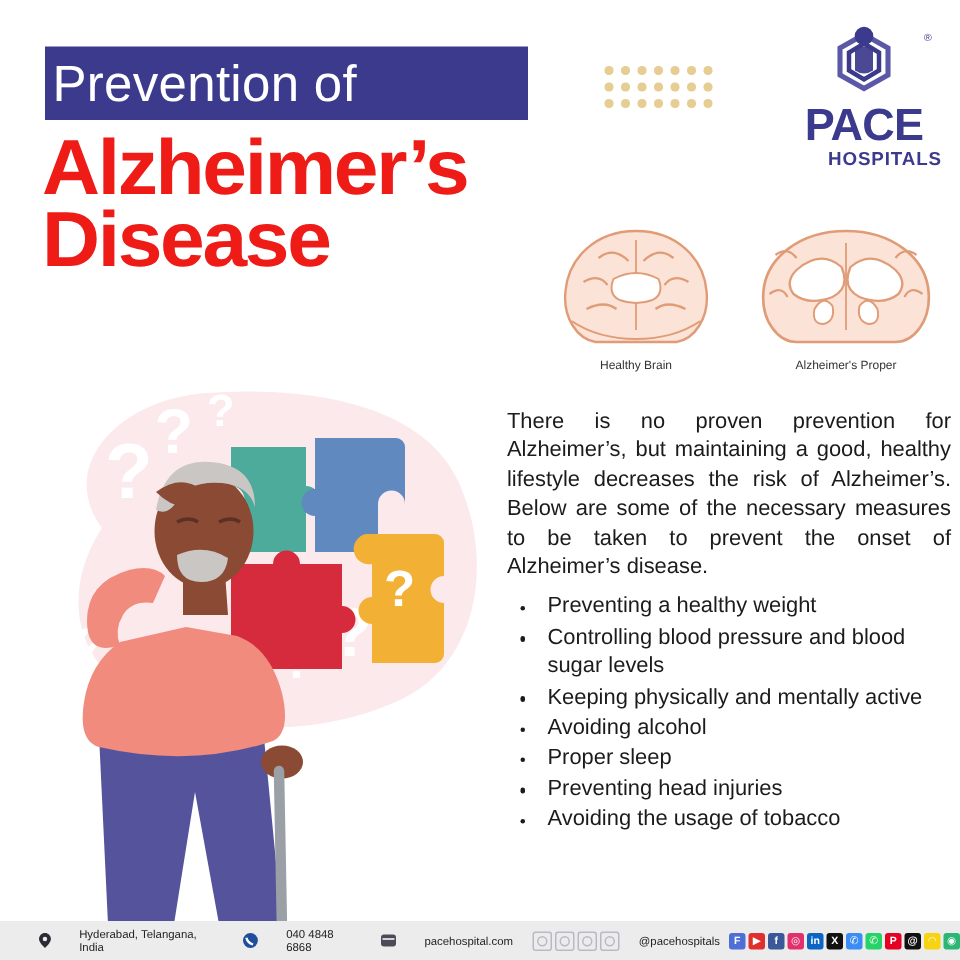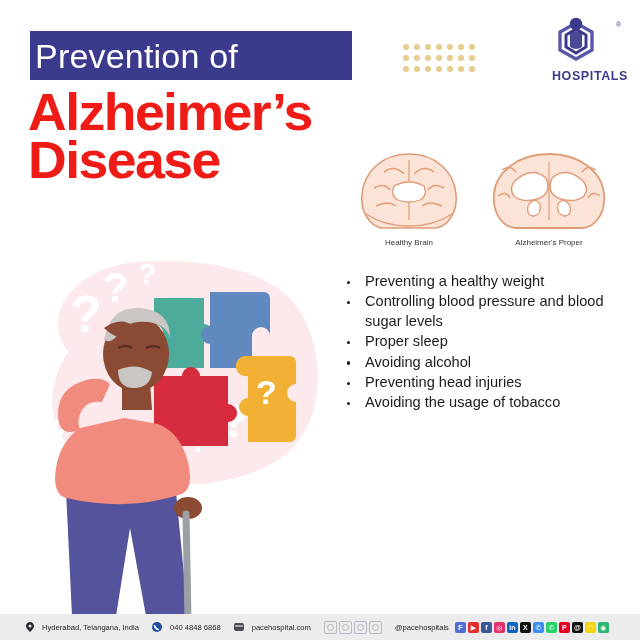--- a/index.html
+++ b/index.html
@@ -39,21 +39,21 @@
     text-align:center;color:#3c3a8c;font-weight:700;
     font-size:30px;line-height:30px;letter-spacing:-0.5px;
   }
   .logo-sub{
     text-align:right;color:#3c3a8c;font-weight:700;
     font-size:12.5px;letter-spacing:.6px;line-height:14px;
   }
   .reg{position:absolute;right:6px;top:2px;font-size:7px;color:#3c3a8c;}
 
   
-  .brains{position:absolute;left:344px;top:150px;width:280px;height:105px;}
+  .brains{position:absolute;left:359px;top:150px;width:280px;height:105px;}
   .brain-item{position:absolute;text-align:center;}
   .brain-cap{font-size:8px;color:#333;margin-top:2px;}
 
   
   .body-col{position:absolute;left:338px;top:272px;width:296px;}
   .para{
     font-size:14.6px;line-height:19.4px;color:#1b1b1b;text-align:justify;
     margin:0 0 7px 0;
   }
   .bullets{list-style:none;margin:0;padding:0;}
@@ -67,21 +67,21 @@
   }
 
   
   .illus{position:absolute;left:18px;top:252px;width:312px;height:368px;}
 
   
   .footer{
     position:absolute;left:0;bottom:0;width:640px;height:26px;
     background:#ececec;display:flex;align-items:center;
   }
-  .f-item{display:flex;align-items:center;gap:8px;font-size:7.6px;color:#222;}
+  .f-item{display:flex;align-items:center;gap:19px;font-size:7.6px;color:#222;}
   .f-sep{width:13px;}
   .soc{display:flex;align-items:center;gap:2px;}
   .soc i{
     width:11px;height:11px;border-radius:2px;display:inline-block;
     font-style:normal;font-size:7px;color:#fff;text-align:center;
     line-height:11px;font-weight:700;
   }
   .badge{
     width:12px;height:12px;border-radius:50%;border:1px solid #b9b9c6;
     display:inline-block;position:relative;
@@ -140,20 +140,21 @@
       <svg width="104" height="52" viewBox="0 0 104 52">
         <g transform="translate(30,0)">
           <path d="M22 6 L38 15 L38 33 L22 42 L6 33 L6 15 Z" fill="none" stroke="#5b58a8" stroke-width="3.4"></path>
           <path d="M22 12 L32 18 L32 30 L22 36 L12 30 L12 18 Z" fill="none" stroke="#3c3a8c" stroke-width="3"></path>
           <circle cx="22" cy="7" r="6.2" fill="#3c3a8c"></circle>
           <path d="M16 16 q6 -4 12 0 l0 14 q-6 4 -12 0 z" fill="#3c3a8c" opacity="0.92"></path>
         </g>
         <text class="reg" x="92" y="10" font-size="7" fill="#3c3a8c">®</text>
       </svg>
     </div>
+    <div class="logo-text">PACE</div>
     <div class="logo-sub">HOSPITALS</div>
   </div>
 
   <div class="brains">
     <div class="brain-item" style="left:10px;top:0;width:110px;">
       <svg width="110" height="82" viewBox="0 0 110 82">
         <path d="M55 4 C28 4 10 22 8 44 C6 62 16 76 28 78 L82 78 C94 76 104 62 102 44 C100 22 82 4 55 4 Z" fill="#fbe3d7" stroke="#e09c77" stroke-width="1.6"></path>
         <path d="M55 10 L55 70" stroke="#e09c77" stroke-width="1.2" fill="none"></path>
         <path d="M30 22 q10 -8 20 2 M80 22 q-10 -8 -20 2 M20 38 q10 -6 16 2 M90 38 q-10 -6 -16 2
                  M22 56 q12 -6 20 0 M88 56 q-12 -6 -20 0" stroke="#e09c77" stroke-width="1.5" fill="none"></path>
@@ -170,25 +171,27 @@
         <path d="M98 30 q-16 -14 -30 -2 q-6 14 6 20 q16 6 26 -2 q6 -8 -2 -16 Z" fill="#ffffff" stroke="#e09c77" stroke-width="1.5"></path>
         <path d="M44 56 q6 -10 12 -2 q2 10 -6 12 q-8 0 -6 -10 Z" fill="#ffffff" stroke="#e09c77" stroke-width="1.3"></path>
         <path d="M86 56 q-6 -10 -12 -2 q-2 10 6 12 q8 0 6 -10 Z" fill="#ffffff" stroke="#e09c77" stroke-width="1.3"></path>
         <path d="M18 20 q8 -6 14 2 M112 20 q-8 -6 -14 2 M14 46 q8 -6 12 2 M116 46 q-8 -6 -12 2" stroke="#e09c77" stroke-width="1.5" fill="none"></path>
       </svg>
       <div class="brain-cap">Alzheimer's Proper</div>
     </div>
   </div>
 
   <div class="body-col">
+    <p class="para">There is no proven prevention for Alzheimer’s, but maintaining a good, healthy lifestyle decreases the risk of Alzheimer’s. Below are some of the necessary measures to be taken to prevent the onset of Alzheimer’s disease.</p>
     <ul class="bullets">
       <li>Preventing a healthy weight</li>
       <li>Controlling blood pressure and blood sugar levels</li>
+      <li>Keeping physically and mentally active</li>
+      <li>Avoiding alcohol</li>
       <li>Proper sleep</li>
-      <li>Avoiding alcohol</li>
       <li>Preventing head injuries</li>
       <li>Avoiding the usage of tobacco</li>
     </ul>
   </div>
 
   <div class="illus">
     <svg width="312" height="368" viewBox="0 0 312 368">
 
       <path d="M50 100 C20 60 60 14 120 10 C190 5 265 18 288 70 C312 124 300 190 250 214
                C196 240 120 240 70 210 C30 186 24 140 50 100 Z" fill="#fbe9ec"></path>

